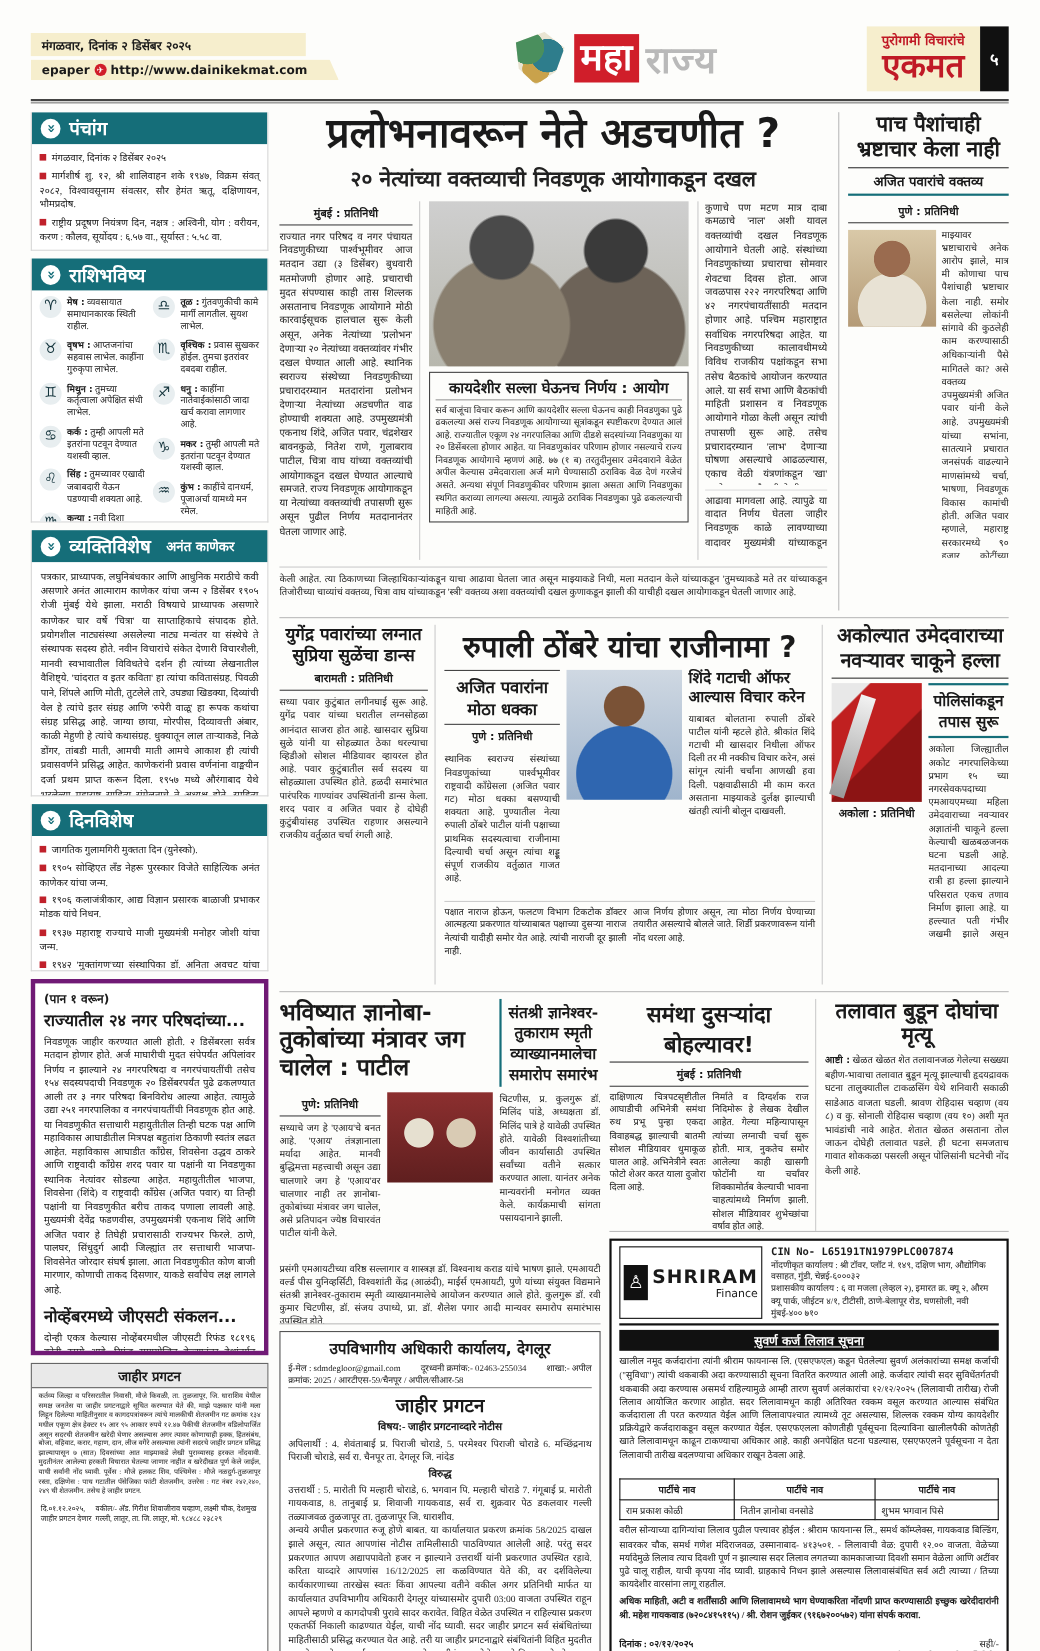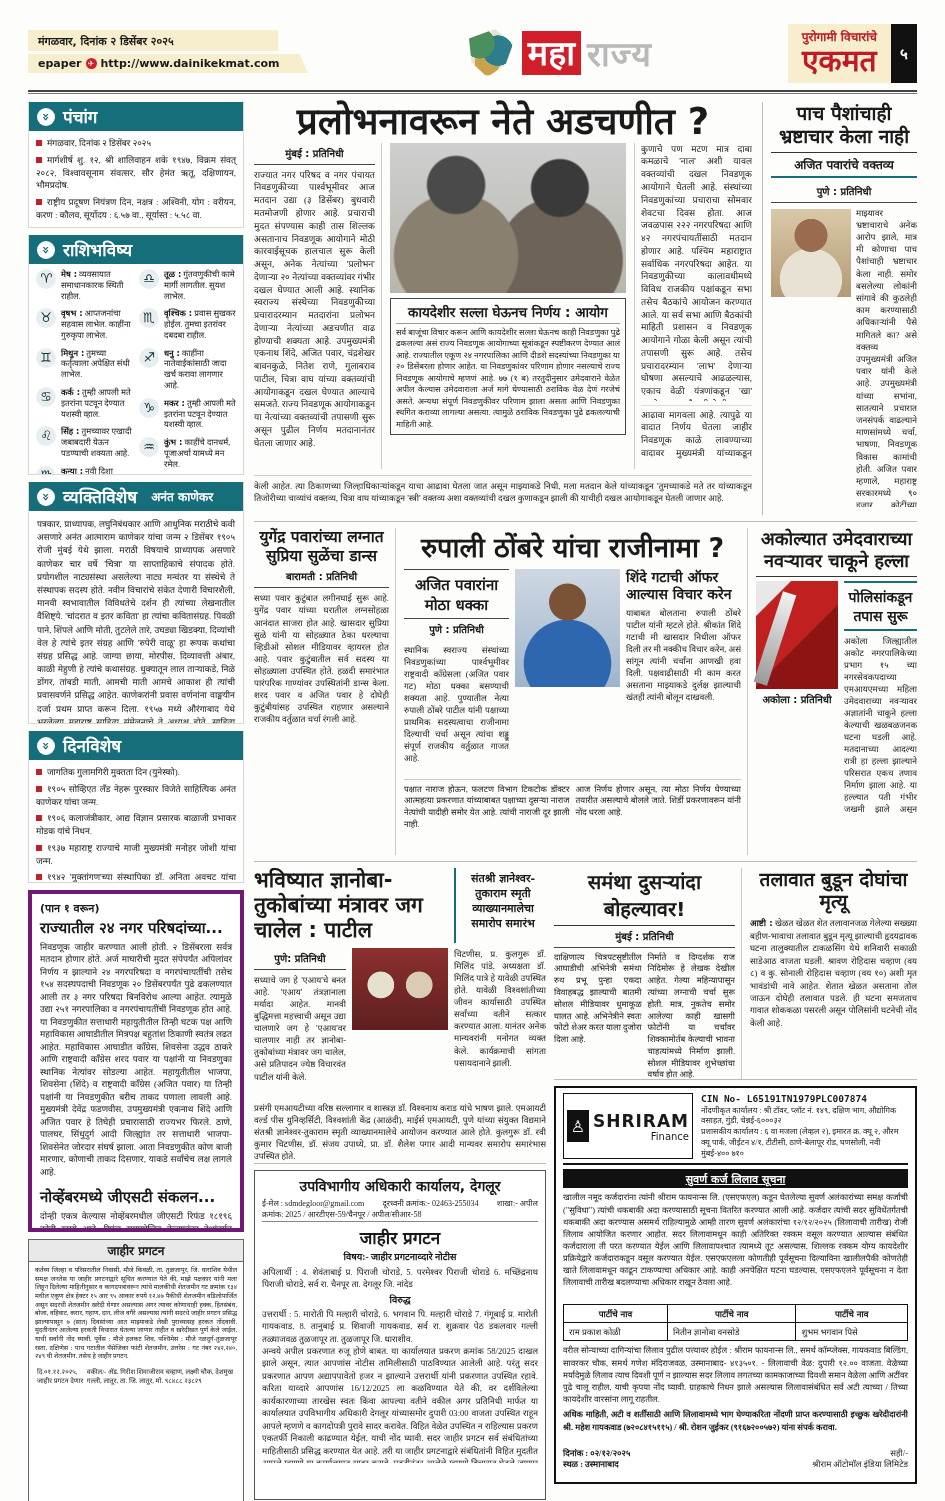--- a/index.html
+++ b/index.html
@@ -124,21 +124,21 @@
   .knife-ph:after { content:""; position:absolute; left:12px; top:10px; width:14px; height:95px; background:linear-gradient(#f2f2f2,#9a9a9a); transform:rotate(18deg); }
   .akola .deck3 { font-family:"DejaVu Sans", sans-serif; font-weight:bold; font-size:14px; text-align:center; border-top:2px solid #156e79; border-bottom:2px solid #156e79; padding:4px 0; margin-bottom:4px; }
   .akola p { font-size:8.6px; line-height:1.4; text-align:justify; }
 
   
   .row-low { display:flex; gap:8px; padding-top:6px; }
   .low-left { width:292px; flex:none; }
   .dny { height:296px; overflow:hidden; border-bottom:1px solid #bbb; margin-bottom:6px; }
   .dny-head { display:flex; gap:6px; }
   .dny h2 { font-family:"DejaVu Sans", sans-serif; font-weight:bold; font-size:21px; line-height:1.2; flex:1; }
-  .dny-side { width:92px; flex:none; font-family:"DejaVu Sans", sans-serif; font-weight:bold; font-size:11px; text-align:center; border-left:2px solid #156e79; padding:2px 0 2px 4px; }
+  .dny-side { width:92px; flex:none; font-family:"DejaVu Sans", sans-serif; font-weight:bold; font-size:14px; text-align:center; border-left:2px solid #156e79; padding:2px 0 2px 4px; }
   .dny-cols { display:flex; gap:6px; margin-top:5px; }
   .dny-c { flex:1; }
   .dny-ph { width:96px; height:82px; flex:none; background:
       radial-gradient(circle at 30% 45%, #e6e0d0 0 16%, transparent 17%),
       radial-gradient(circle at 70% 45%, #d9cbb4 0 16%, transparent 17%),
       linear-gradient(#8c2f2f,#5f1f1f); }
   .dny p { font-size:8.6px; line-height:1.4; text-align:justify; }
   .degloor { border:1px solid #555; padding:5px 7px; background:#fff; height:330px; overflow:hidden; }
   .dg-office { font-family:"DejaVu Sans", sans-serif; font-weight:bold; font-size:14px; text-align:center; }
   .dg-meta { font-size:8px; display:flex; justify-content:space-between; border-bottom:1px solid #888; padding:2px 0; flex-wrap:wrap; }
@@ -320,20 +320,21 @@
           <span>वकील/- अ‍ॅड. गिरीश शिवाजीराव चव्हाण, लक्ष्मी चौक, देशमुख गल्ली, लातूर, ता. जि. लातूर, मो. ९८४८८ २३८२९</span>
         </div>
       </section>
     </aside>
 
     <section class="center">
 
       <div class="row-top">
         <article class="lead">
           <h1>प्रलोभनावरून नेते अडचणीत ?</h1>
+          <h2>२० नेत्यांच्या वक्तव्याची निवडणूक आयोगाकडून दखल</h2>
           <div class="lead-cols">
             <div class="lead-c1">
               <div class="byline">मुंबई : प्रतिनिधी</div>
               <p class="body" style="height:300px;overflow:hidden;">राज्यात नगर परिषद व नगर पंचायत निवडणुकीच्या पार्श्वभूमीवर आज मतदान उद्या (३ डिसेंबर) बुधवारी मतमोजणी होणार आहे. प्रचाराची मुदत संपण्यास काही तास शिल्लक असतानाच निवडणूक आयोगाने मोठी कारवाईसूचक हालचाल सुरू केली असून, अनेक नेत्यांच्या 'प्रलोभन' देणाऱ्या २० नेत्यांच्या वक्तव्यांवर गंभीर दखल घेण्यात आली आहे. स्थानिक स्वराज्य संस्थेच्या निवडणुकीच्या प्रचारादरम्यान मतदारांना प्रलोभन देणाऱ्या नेत्यांच्या अडचणीत वाढ होण्याची शक्यता आहे. उपमुख्यमंत्री एकनाथ शिंदे, अजित पवार, चंद्रशेखर बावनकुळे, नितेश राणे, गुलाबराव पाटील, चित्रा वाघ यांच्या वक्तव्यांची आयोगाकडून दखल घेण्यात आल्याचे समजते. राज्य निवडणूक आयोगाकडून या नेत्यांच्या वक्तव्यांची तपासणी सुरू असून पुढील निर्णय मतदानानंतर घेतला जाणार आहे.</p>
             </div>
             <div class="lead-mid">
               <div class="ph lead-ph"></div>
               <div class="lead-box">
                 <div class="lead-box-title">कायदेशीर सल्ला घेऊनच निर्णय : आयोग</div>
                 <p>सर्व बाजूंचा विचार करून आणि कायदेशीर सल्ला घेऊनच काही निवडणुका पुढे ढकलल्या असं राज्य निवडणूक आयोगाच्या सूत्रांकडून स्पष्टीकरण देण्यात आलं आहे. राज्यातील एकूण २४ नगरपालिका आणि दीडशे सदस्यांच्या निवडणुका या २० डिसेंबरला होणार आहेत. या निवडणुकांवर परिणाम होणार नसल्याचे राज्य निवडणूक आयोगाचे म्हणणं आहे. ७७ (१ ब) तरतुदीनुसार उमेदवाराने वेळेत अपील केल्यास उमेदवाराला अर्ज मागे घेण्यासाठी ठराविक वेळ देणं गरजेचं असते. अन्यथा संपूर्ण निवडणुकीवर परिणाम झाला असता आणि निवडणुका स्थगित कराव्या लागल्या असत्या. त्यामुळे ठराविक निवडणुका पुढे ढकलल्याची माहिती आहे.</p>

